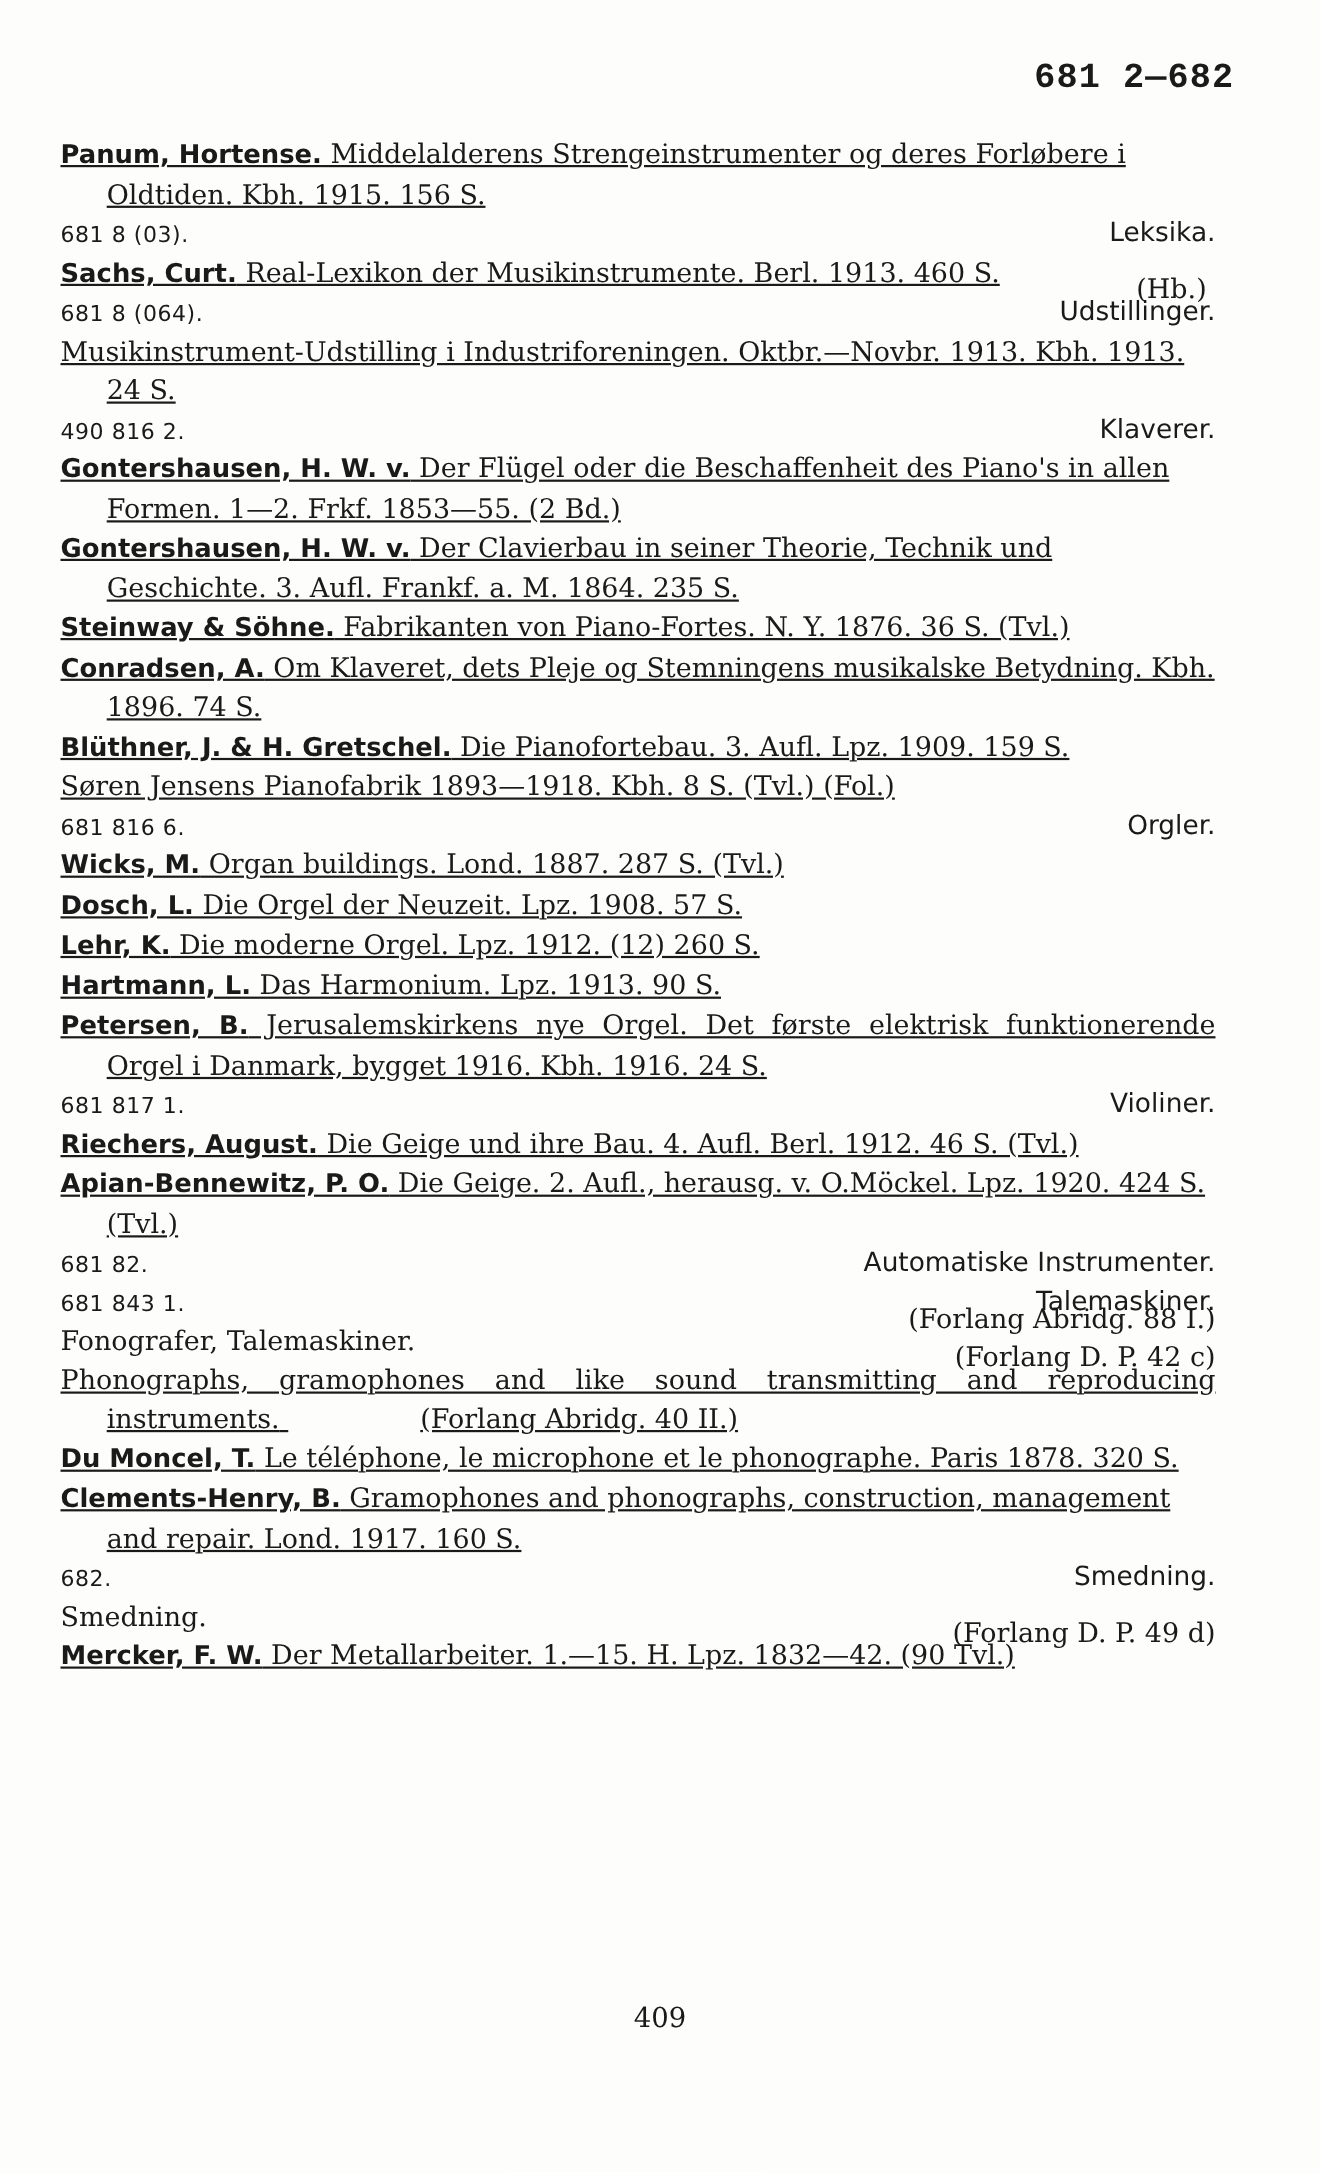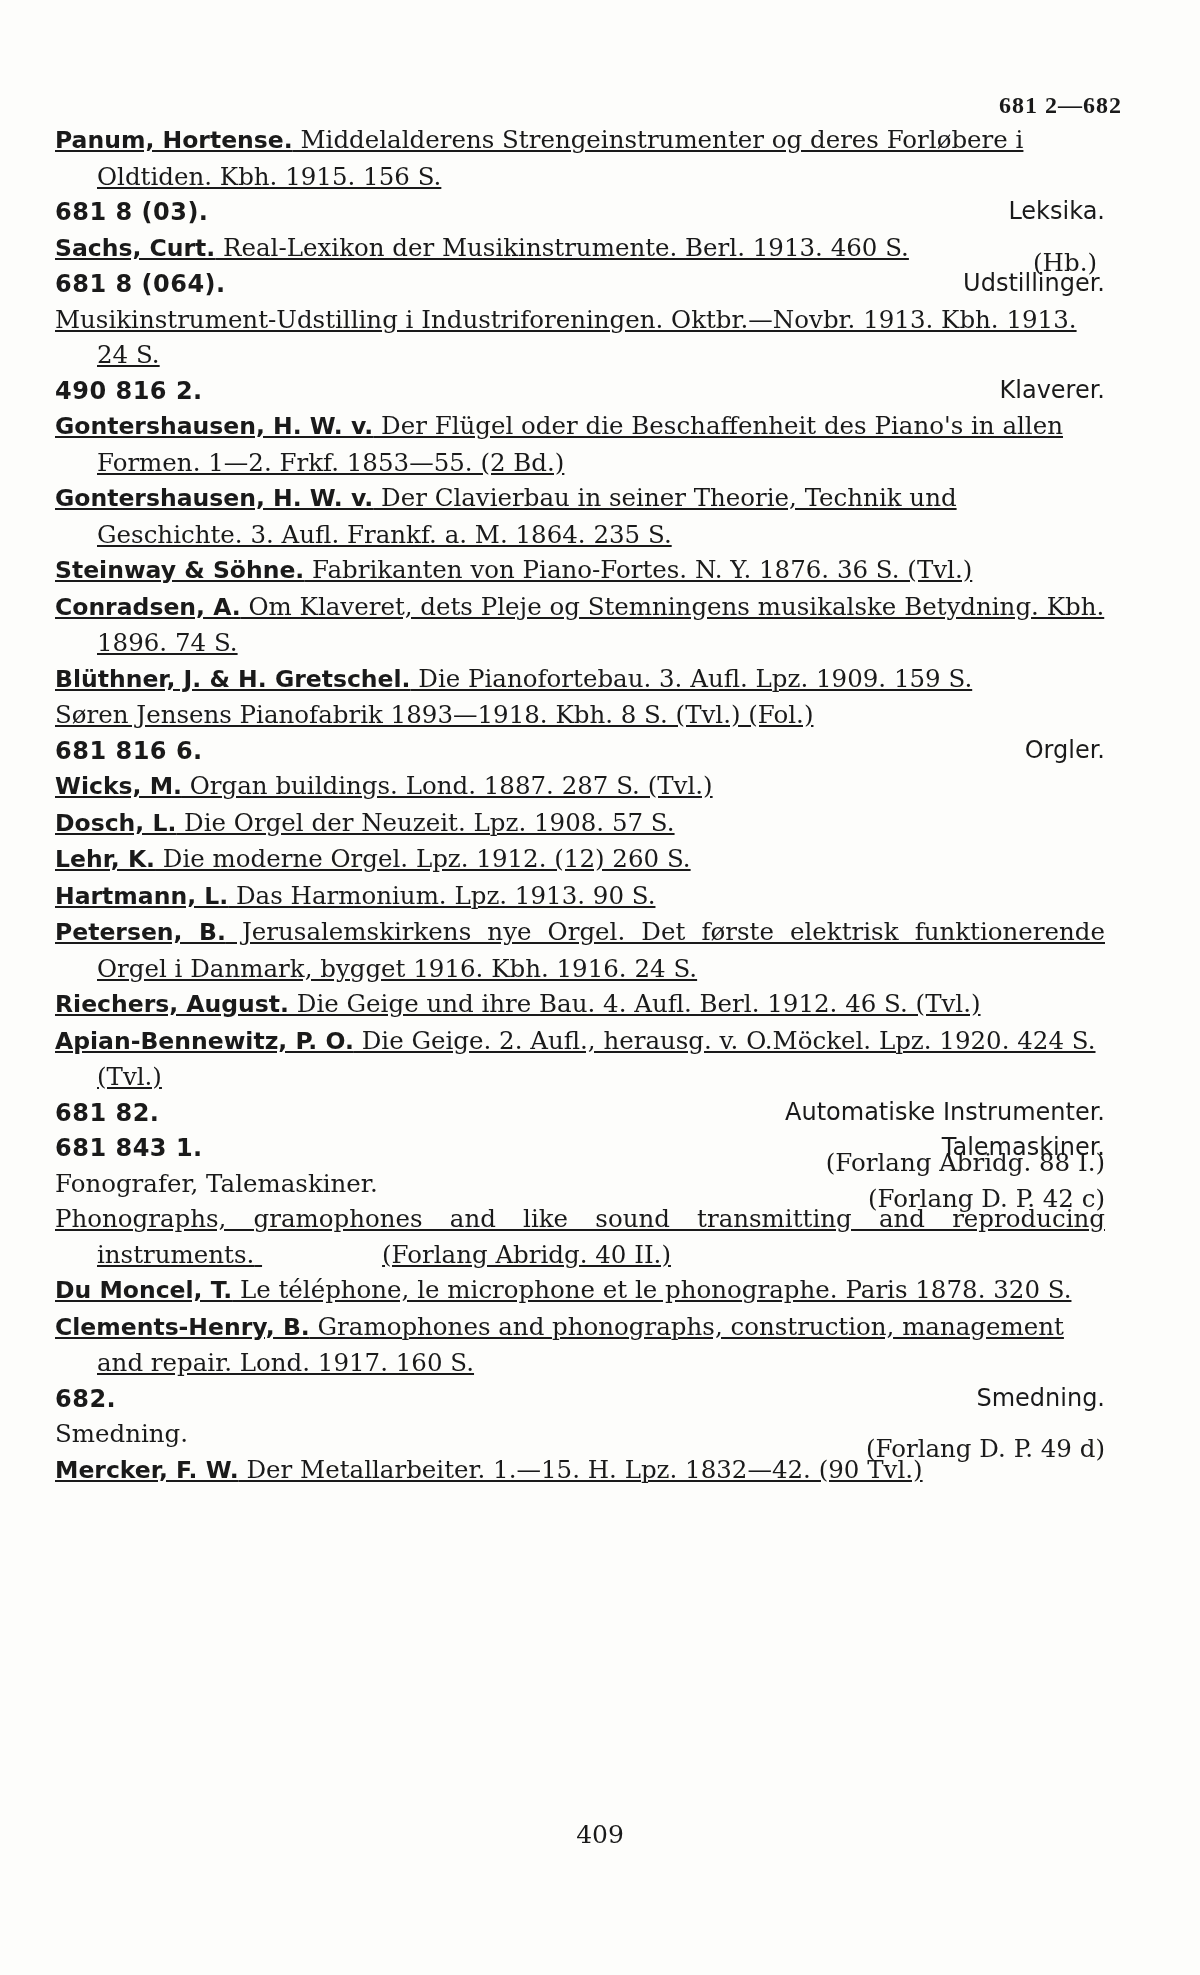--- a/index.html
+++ b/index.html
@@ -19,25 +19,24 @@
     left: 0; top: 0;
     width: 1200px;
     height: 1975px;
     background: #fdfdfb;
     overflow: hidden;
   }
   .page-header {
     position: absolute;
     right: 78px;
     top: 52px;
-    font-family: Liberation Serif, serif;
+    font-family: Liberation Mono, monospace;
     font-weight: bold;
-    font-size: 24px;
+    font-size: 32px;
     letter-spacing: 1px;
-    margin-top: 40px;
   }
   .content {
     position: absolute;
     left: 55px;
     top: 122px;
     width: 1050px;
   }
   .entry {
     font-size: 24.5px;
     line-height: 35.5px;
@@ -57,22 +56,22 @@
     font-size: 23.5px;
   }
   .classline {
     position: relative;
     font-size: 24.5px;
     line-height: 35.5px;
     height: 35.5px;
   }
   .classnum {
     font-family: "DejaVu Sans", sans-serif;
-    font-weight: bold;
-    font-size: 24px;
+    font-weight: normal;
+    font-size: 20px;
     letter-spacing: 0.5px;
   }
   .classlabel {
     position: absolute;
     right: 0;
     top: 0;
     font-family: "DejaVu Sans", sans-serif;
     font-weight: normal;
     font-size: 24px;
   }
@@ -182,20 +181,24 @@
     </div>
 
     <div class="entry hang">
       <span class="author">Hartmann, L.</span><span> Das Harmonium. Lpz. 1913. 90 S.</span>
     </div>
 
     <div class="entry hang justify">
       <span class="author">Petersen, B.</span><span> Jerusalemskirkens nye Orgel. Det første elektrisk funktionerende Orgel i Danmark, bygget 1916. Kbh. 1916. 24 S.</span>
     </div>
 
+    <div class="classline">
+      <span class="classnum">681 817 1.</span>
+      <span class="classlabel">Violiner.</span>
+    </div>
 
     <div class="entry hang">
       <span class="author">Riechers, August.</span><span> Die Geige und ihre Bau. 4. Aufl. Berl. 1912. 46 S. (Tvl.)</span>
     </div>
 
     <div class="entry hang">
       <span class="author">Apian-Bennewitz, P. O.</span><span> Die Geige. 2. Aufl., herausg. v. O.Möckel. Lpz. 1920. 424 S. (Tvl.)</span>
     </div>
 
     <div class="classline">

